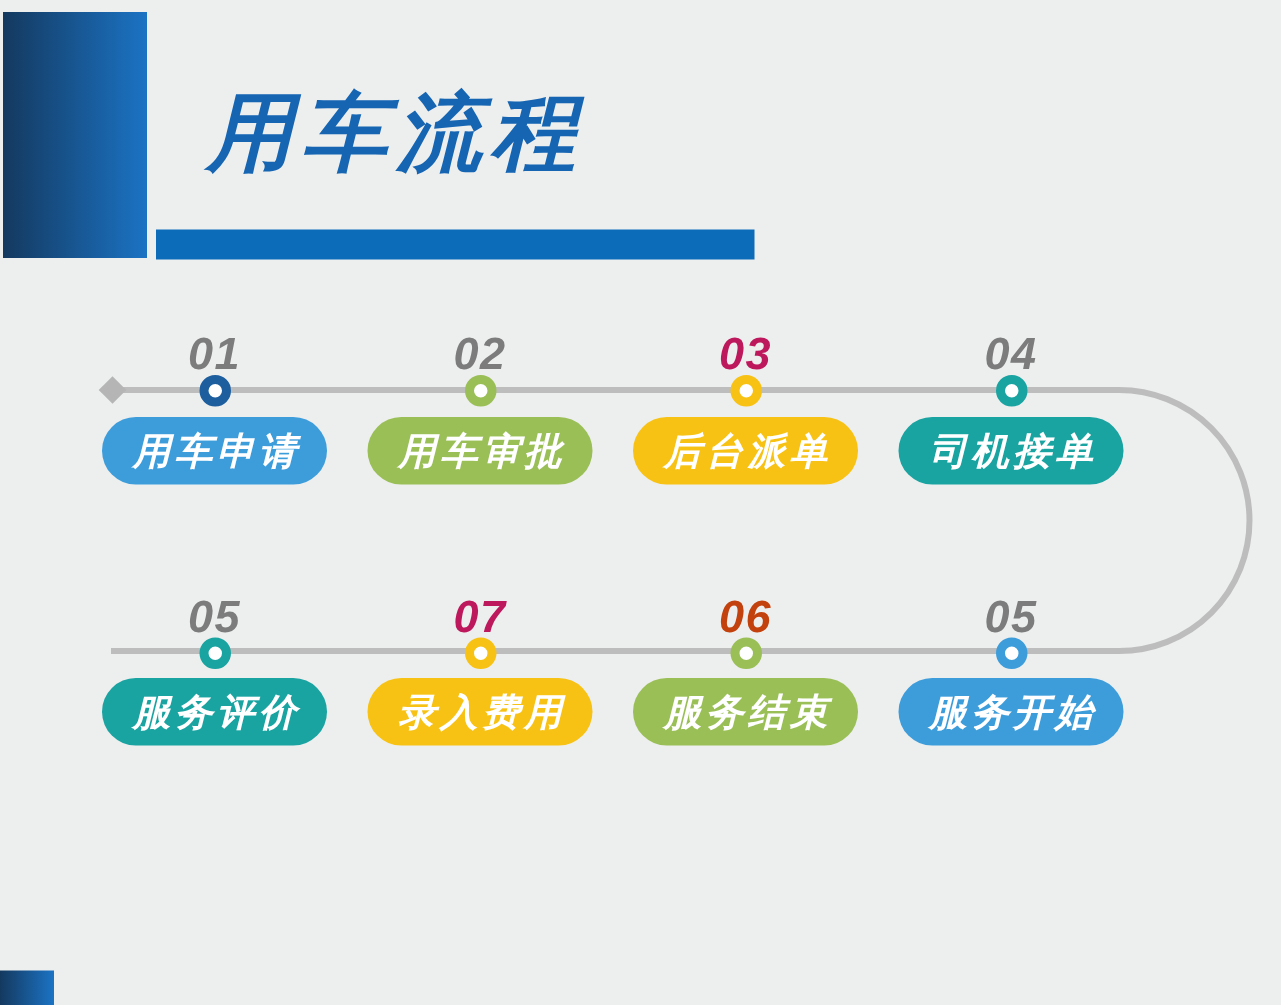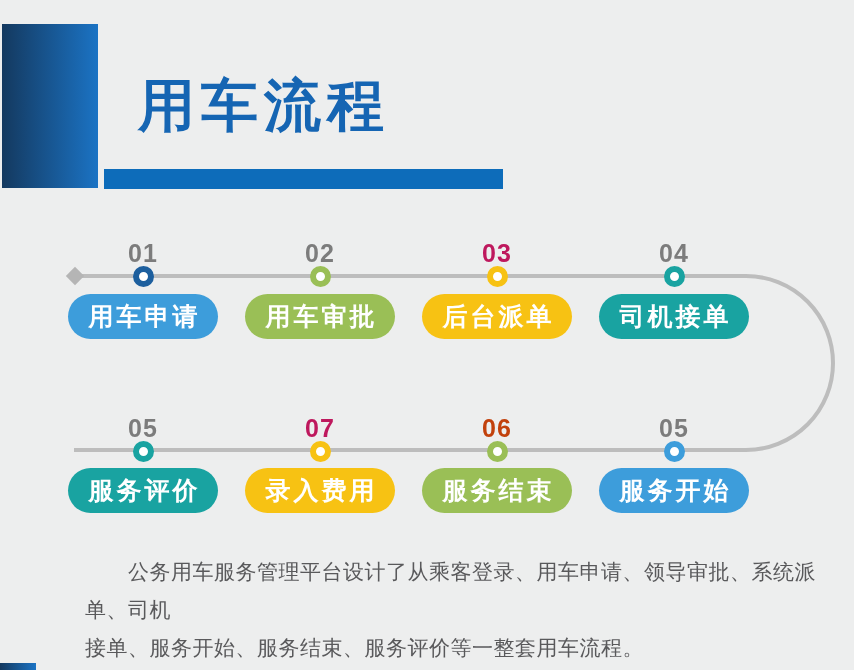--- a/index.html
+++ b/index.html
@@ -3,21 +3,21 @@
 <meta charset="utf-8">
 <style>
   html,body{margin:0;padding:0;}
   body{
     width:854px;height:670px;
     font-family:"Liberation Sans","DejaVu Sans",sans-serif;
     background:#edeeee;
     position:relative;
     overflow:hidden;
   }
-  .canvas{position:absolute;left:0;top:16px;width:854px;height:580px;}
+  .canvas{position:absolute;left:0;top:0;width:854px;height:580px;font-style:italic;}
 
   
   .corner-bar{
     position:absolute;
     background:linear-gradient(90deg,#14395f 0%,#1b73c4 100%);
   }
   .corner-bar.top{left:2px;top:8px;width:96px;height:164px;}
   .corner-bar.bottom{left:0;top:647px;width:36px;height:23px;}
 
   .title{
@@ -27,21 +27,21 @@
   }
   .title-underline{
     position:absolute;left:104px;top:153px;width:399px;height:20px;
     background:#0d6cba;
   }
 
   .flow-svg{position:absolute;left:0;top:0;}
 
   .step-number{
     position:absolute;width:90px;text-align:center;
-    font-size:25px;font-weight:bold;color:#7c7c7c;
+    font-size:30px;font-weight:bold;color:#7c7c7c;
     letter-spacing:1px;line-height:30px;
   }
   .step-dot{
     position:absolute;width:9px;height:9px;border-radius:50%;
     background:#ffffff;border:6px solid #999;
   }
   .step-pill{
     position:absolute;width:150px;height:45px;border-radius:23px;
     color:#ffffff;font-size:25px;font-weight:bold;
     letter-spacing:3px;text-indent:3px;
@@ -91,20 +91,16 @@
       <div class="step-dot" style="left: 309.5px; top: 424.5px; border-color: rgb(247, 194, 19);"></div>
       <div class="step-pill" style="left: 245px; top: 452px; background: rgb(247, 194, 19);">录入费用</div>
       <div class="step-number" style="left: 452px; top: 397px; color: #c2410c;">06</div>
       <div class="step-dot" style="left: 486.5px; top: 424.5px; border-color: rgb(154, 191, 86);"></div>
       <div class="step-pill" style="left: 422px; top: 452px; background: rgb(154, 191, 86);">服务结束</div>
       <div class="step-number" style="left: 629px; top: 397px; color: rgb(124, 124, 124);">05</div>
       <div class="step-dot" style="left: 663.5px; top: 424.5px; border-color: rgb(61, 157, 219);"></div>
       <div class="step-pill" style="left: 599px; top: 452px; background: rgb(61, 157, 219);">服务开始</div>
     </div>
 
-  <div class="desc">
-    <div class="indent">公务用车服务管理平台设计了从乘客登录、用车申请、领导审批、系统派单、司机</div>
-    <div>接单、服务开始、服务结束、服务评价等一整套用车流程。</div>
-  </div>
 
   <div class="corner-bar bottom"></div>
 
 </div>
 
 </body></html>

